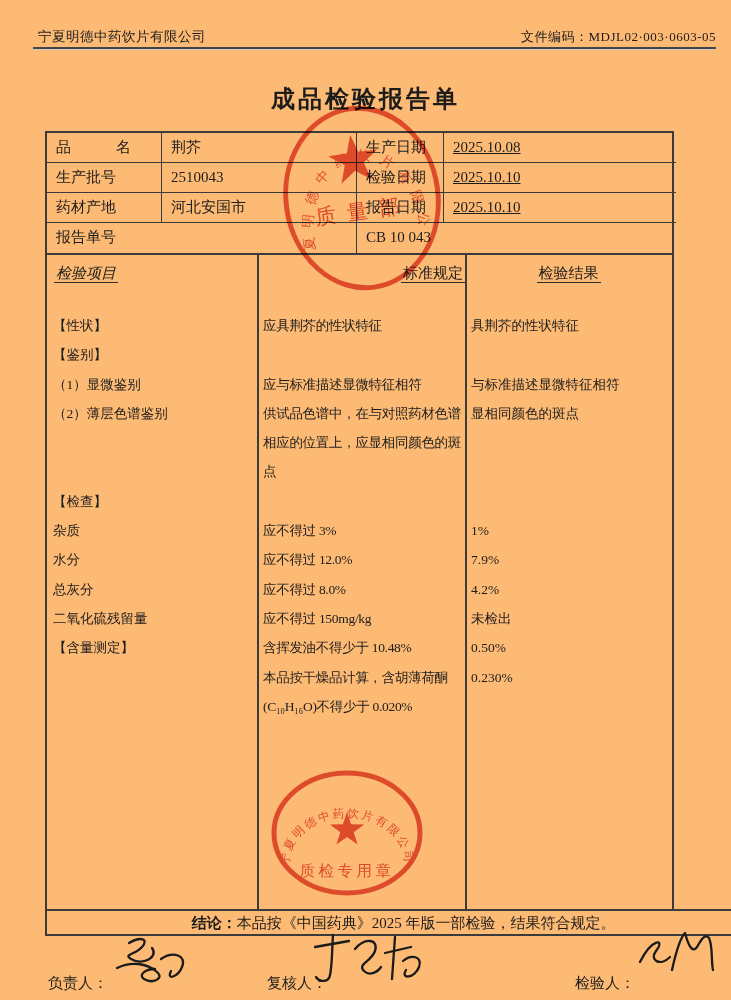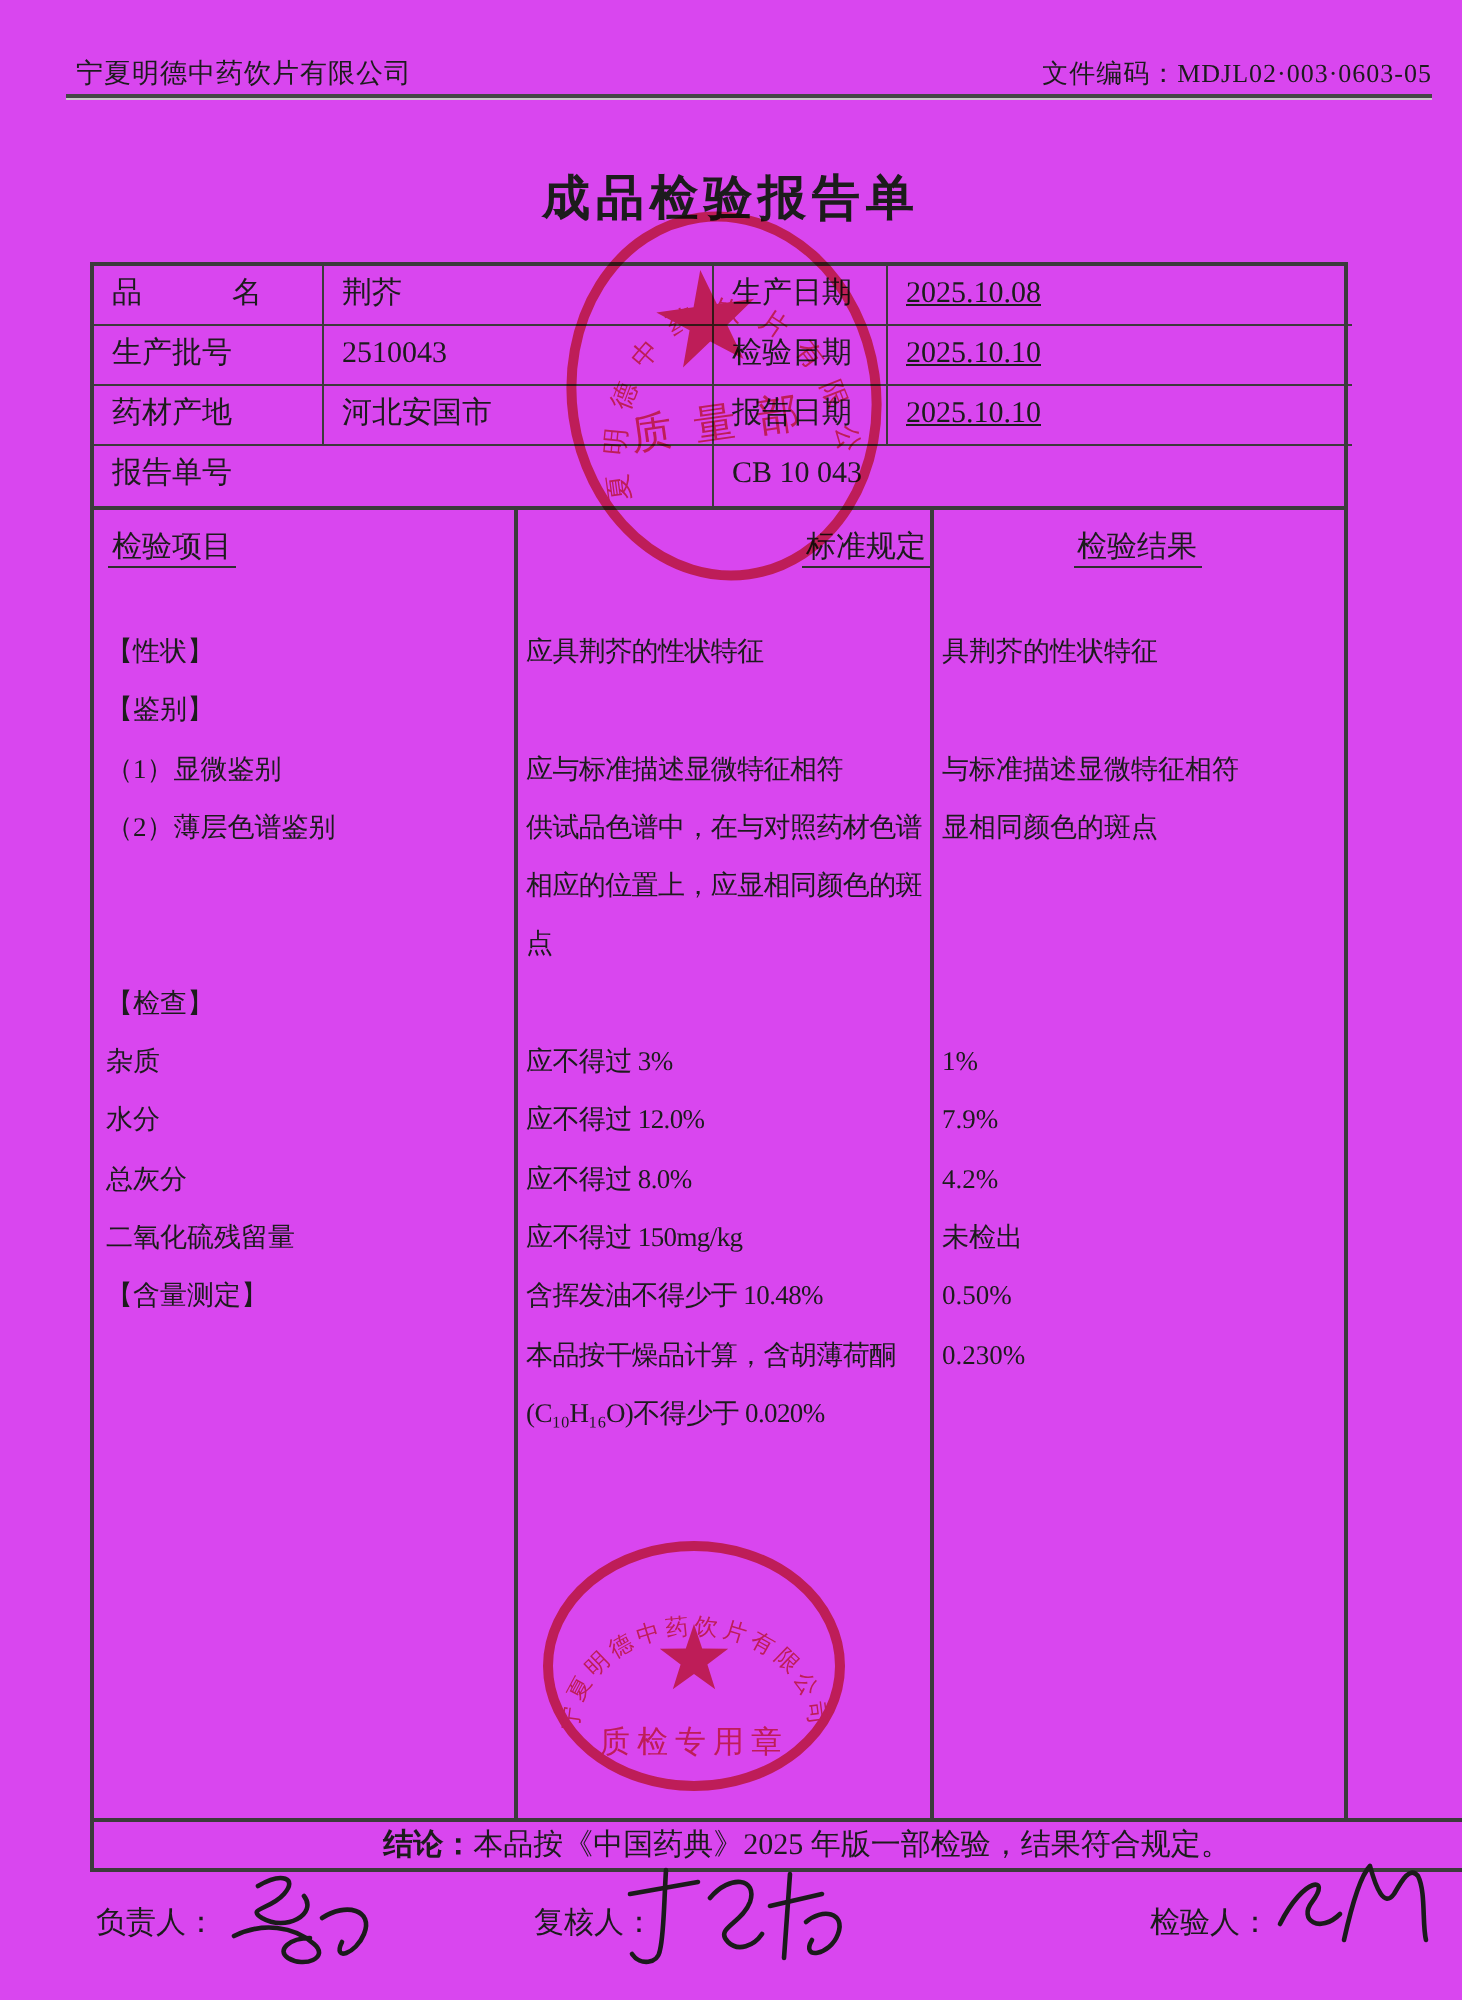--- a/index.html
+++ b/index.html
@@ -1,17 +1,17 @@
 <!DOCTYPE html>
 <html><head>
 <meta charset="utf-8">
 <style>
   html,body{margin:0;padding:0;background:#ffffff;}
   .page{
-    position:relative;width:731px;height:1000px;background:#d946ef;
+    position:relative;width:731px;height:1000px;background:#fdba74;
     font-family:"Liberation Serif","DejaVu Serif",serif;color:#1c1c1c;
     overflow:hidden;
   }
   .abs{position:absolute;}
   .company{left:38px;top:28px;font-size:13.5px;letter-spacing:.5px;}
   .doccode{right:15px;top:28px;font-size:13px;letter-spacing:.5px;}
   .rule{left:33px;top:47px;width:683px;height:2px;background:#454545;border-bottom:1px solid #c9c9c9;}
   .title{left:0;right:0;top:83px;text-align:center;font-size:24px;font-weight:bold;letter-spacing:3px;}
 
   
@@ -29,40 +29,40 @@
 
   
   .results{
     left:45px;top:253px;width:629px;height:658px;
     border:2px solid #3b3b3b;box-sizing:border-box;
   }
   .vline{position:absolute;top:0;bottom:0;width:1.5px;background:#3b3b3b;}
   .v1{left:210px;} .v2{left:418px;}
   .rhead{position:absolute;top:9px;font-size:15px;}
   .rhead span{border-bottom:1.4px solid #2e2e2e;padding:0 2px 1px 2px;}
-  .rh1{left:7px;}
+  .rh1{left:7px;font-style:italic;}
   .rh2{left:210px;width:208px;text-align:right;}
   .rh3{left:418px;width:207px;text-align:center;}
   .rcol{position:absolute;top:56px;}
   .rcol .line{height:29.3px;line-height:29.3px;white-space:nowrap;font-size:13.5px;}
   .col-items{left:6px;width:200px;}
   .col-standard{left:216px;width:198px;}
   .col-standard .line{letter-spacing:-.3px;}
   .col-result{left:424px;width:200px;}
 
   
   .conclusion{
     left:45px;top:909px;width:717px;height:27px;
     border:2px solid #3b3b3b;box-sizing:border-box;
     text-align:center;line-height:24px;font-size:15px;white-space:nowrap;
   }
   .conclusion .clabel{font-weight:bold;}
 
   
-  .siglabel{top:952px;font-size:15px;}
+  .siglabel{top:974px;font-size:15px;}
   .sl1{left:48px;} .sl2{left:267px;} .sl3{left:575px;}
   .sigsvg{position:absolute;}
   .sigsvg path{fill:none;stroke:#1b1b1b;stroke-width:2.3;stroke-linecap:round;stroke-linejoin:round;}
 
   
   .stamp{position:absolute;opacity:.82;mix-blend-mode:multiply;}
 </style>
 </head>
 <body>
 

